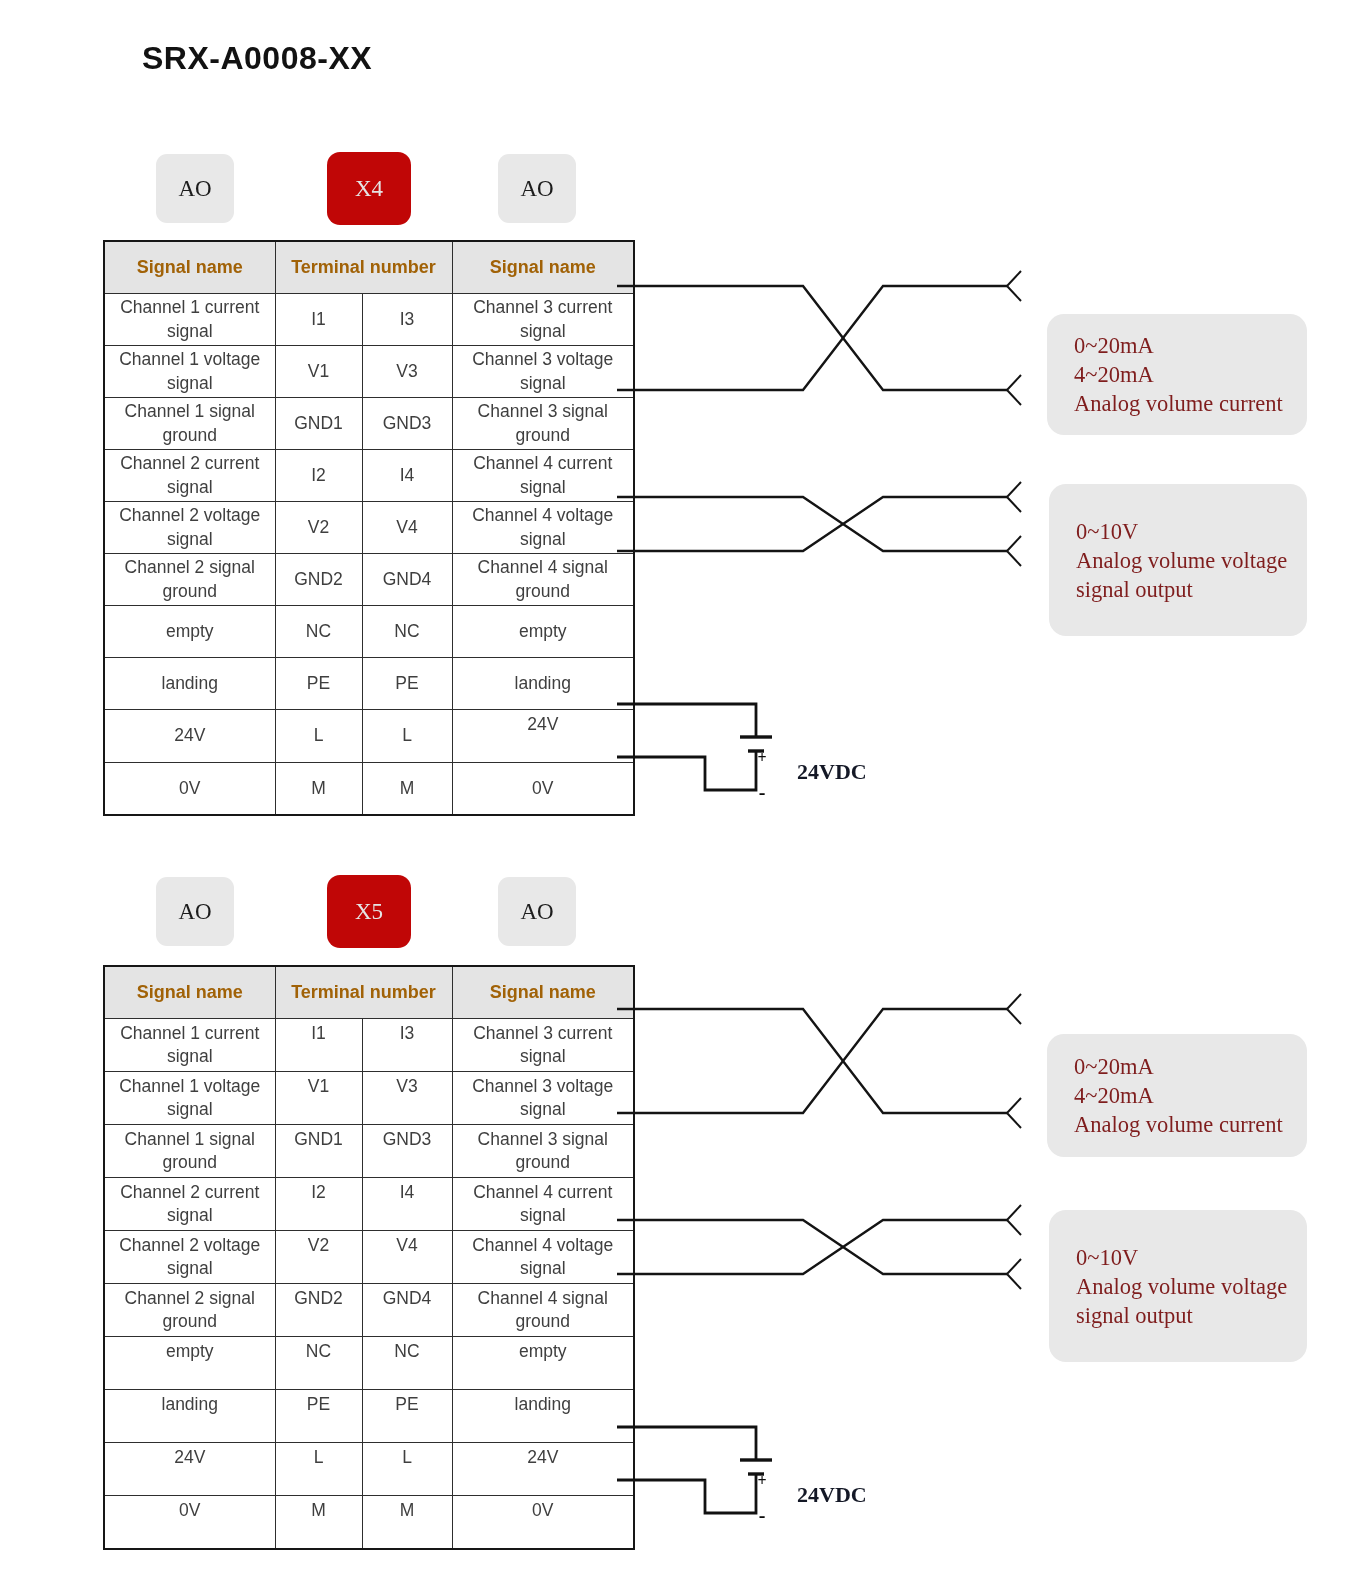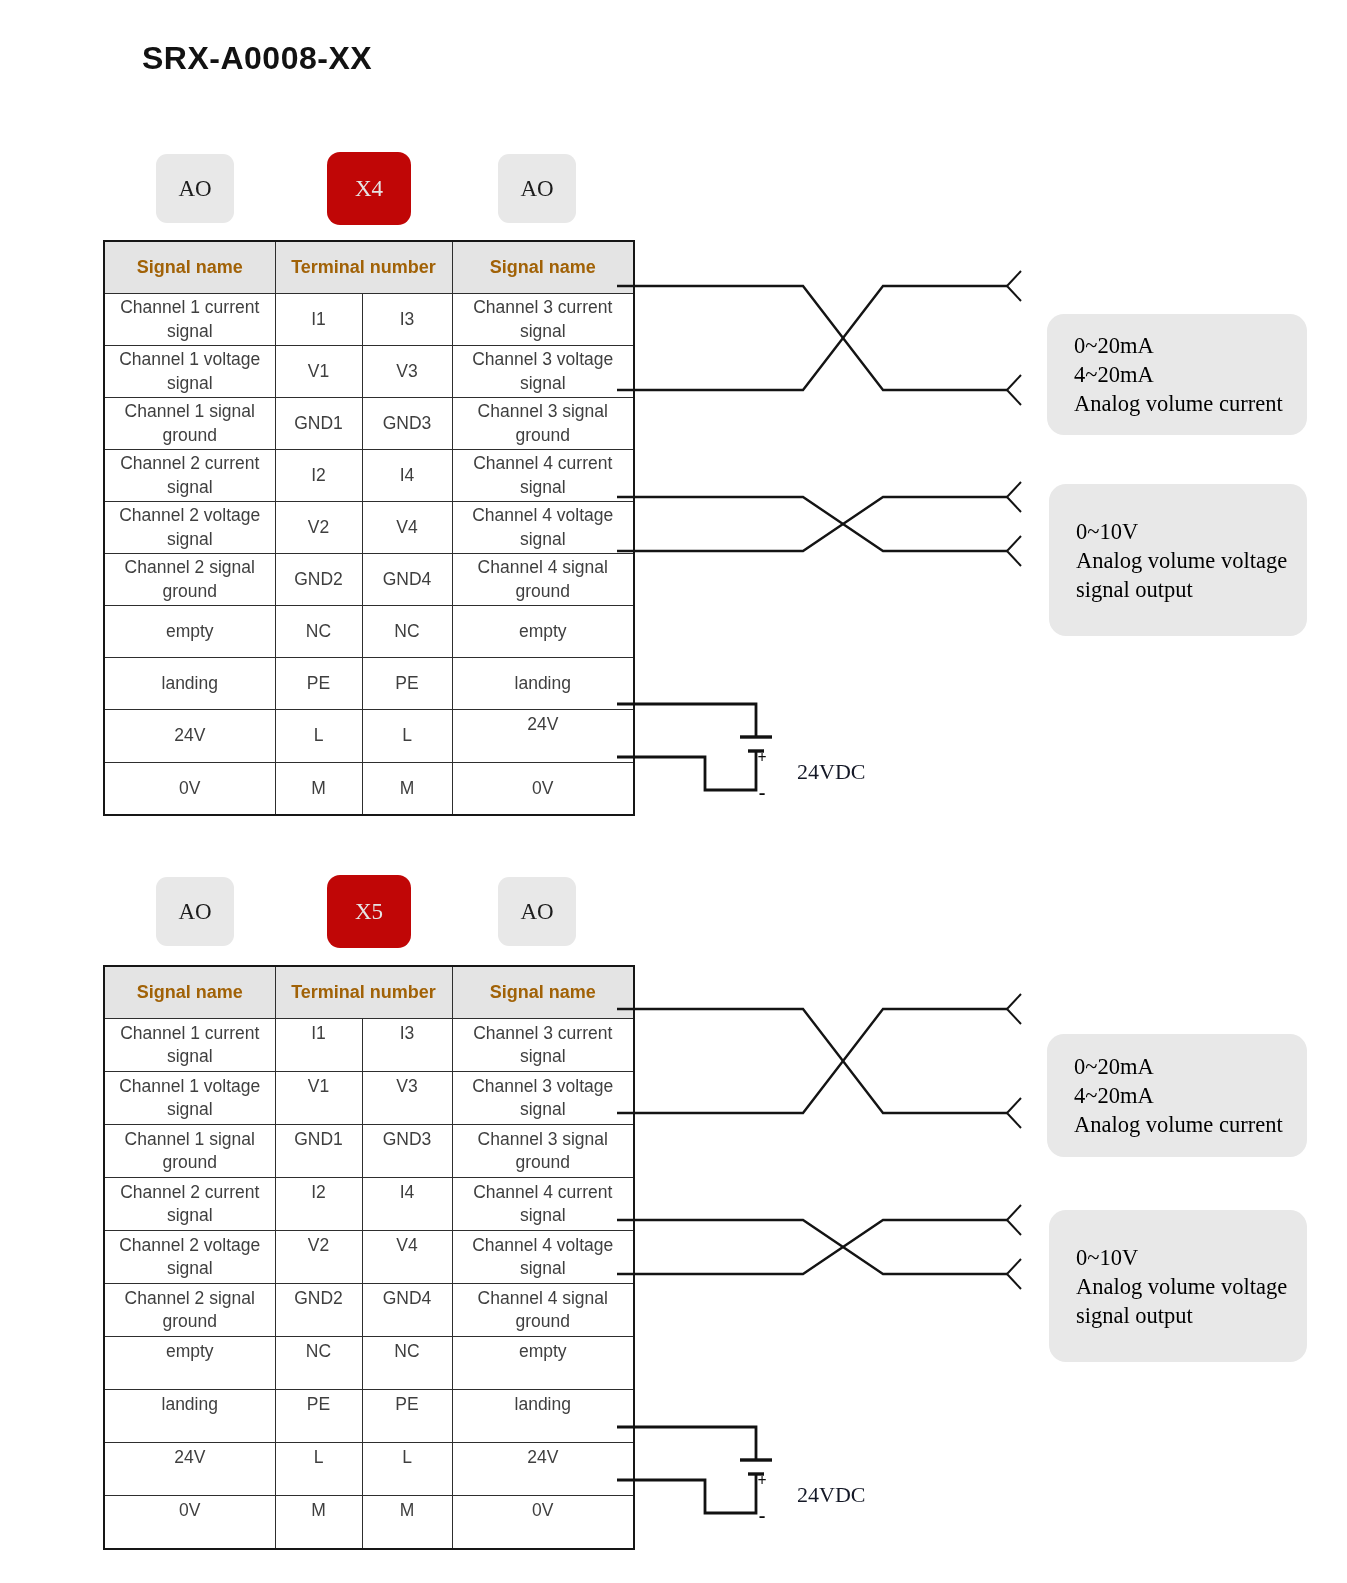--- a/index.html
+++ b/index.html
@@ -21,28 +21,28 @@
   .sigtable th,.sigtable td{border:1.4px solid #2e2e2e;text-align:center;vertical-align:middle;
             padding:2px 3px;color:#3f3f3f;font-size:17.5px;line-height:1.32;height:47px;
             overflow:hidden;}
   .sigtable th{background:#e4e4e4;font-weight:700;font-size:18px;color:#a16207;height:47px;}
   .module--top .sigtable td{vertical-align:top;padding-top:3px;}
   .sigtable td.cell-top{vertical-align:top;padding-top:3px;}
 
   
   .anno{position:absolute;background:#e8e8e8;border-radius:17px;display:flex;}
   .anno-lines{display:flex;flex-direction:column;justify-content:center;padding-left:27px;}
-  .anno-line{font-family:"Liberation Serif",serif;font-size:22.5px;line-height:29px;color:#000000;}
+  .anno-line{font-family:"Liberation Serif",serif;font-size:22.5px;line-height:29px;color:#7f1d1d;}
 
   
   .sym{position:absolute;transform:translate(-50%,-50%);font-family:"Liberation Serif",serif;
        font-weight:700;color:#0b0b0b;}
   .sym.plus{font-size:16px;}
   .sym.minus{font-size:20px;}
-  .vdc{position:absolute;font-family:"Liberation Serif",serif;font-size:22px;color:#141826;}
+  .vdc{position:absolute;font-family:"Liberation Serif",serif;font-size:22px;color:#141826;font-weight:bold;}
 
   
   .overlay{position:absolute;left:0;top:0;pointer-events:none;}
   .wire{fill:none;stroke:#141414;stroke-width:2.4;}
   .wire-thin{fill:none;stroke:#141414;stroke-width:2;}
   .wire-thick{fill:none;stroke:#111;stroke-width:2.8;}
   .plate{fill:none;stroke:#111;stroke-width:3.4;}
 </style>
 </head>
 <body>

